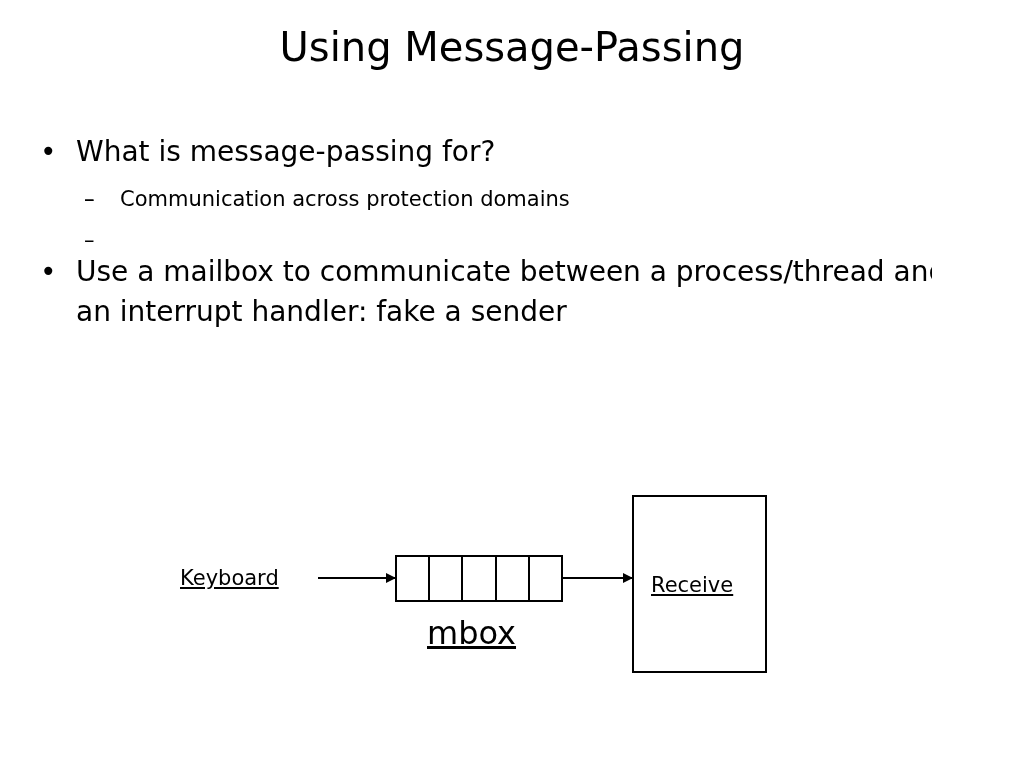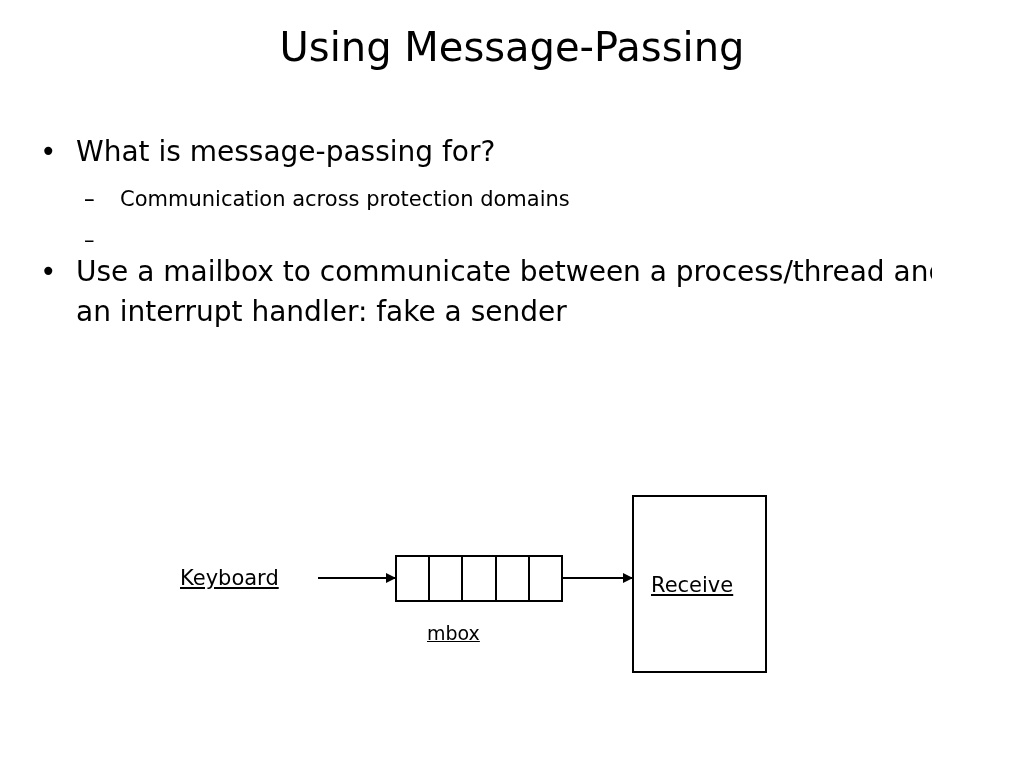--- a/index.html
+++ b/index.html
@@ -101,21 +101,21 @@
     color: #000000;
     white-space: nowrap;
   }
   #label-keyboard {
     left: 180px;
     top: 566px;
   }
   #label-mbox {
     left: 427px;
     top: 619px;
-    font-size: 19px;
+    font-size: 32px;
     line-height: 28px;
   }
   #label-receive {
     left: 651px;
     top: 573px;
   }
 
   #mbox-queue {
     position: absolute;
     left: 395px;

